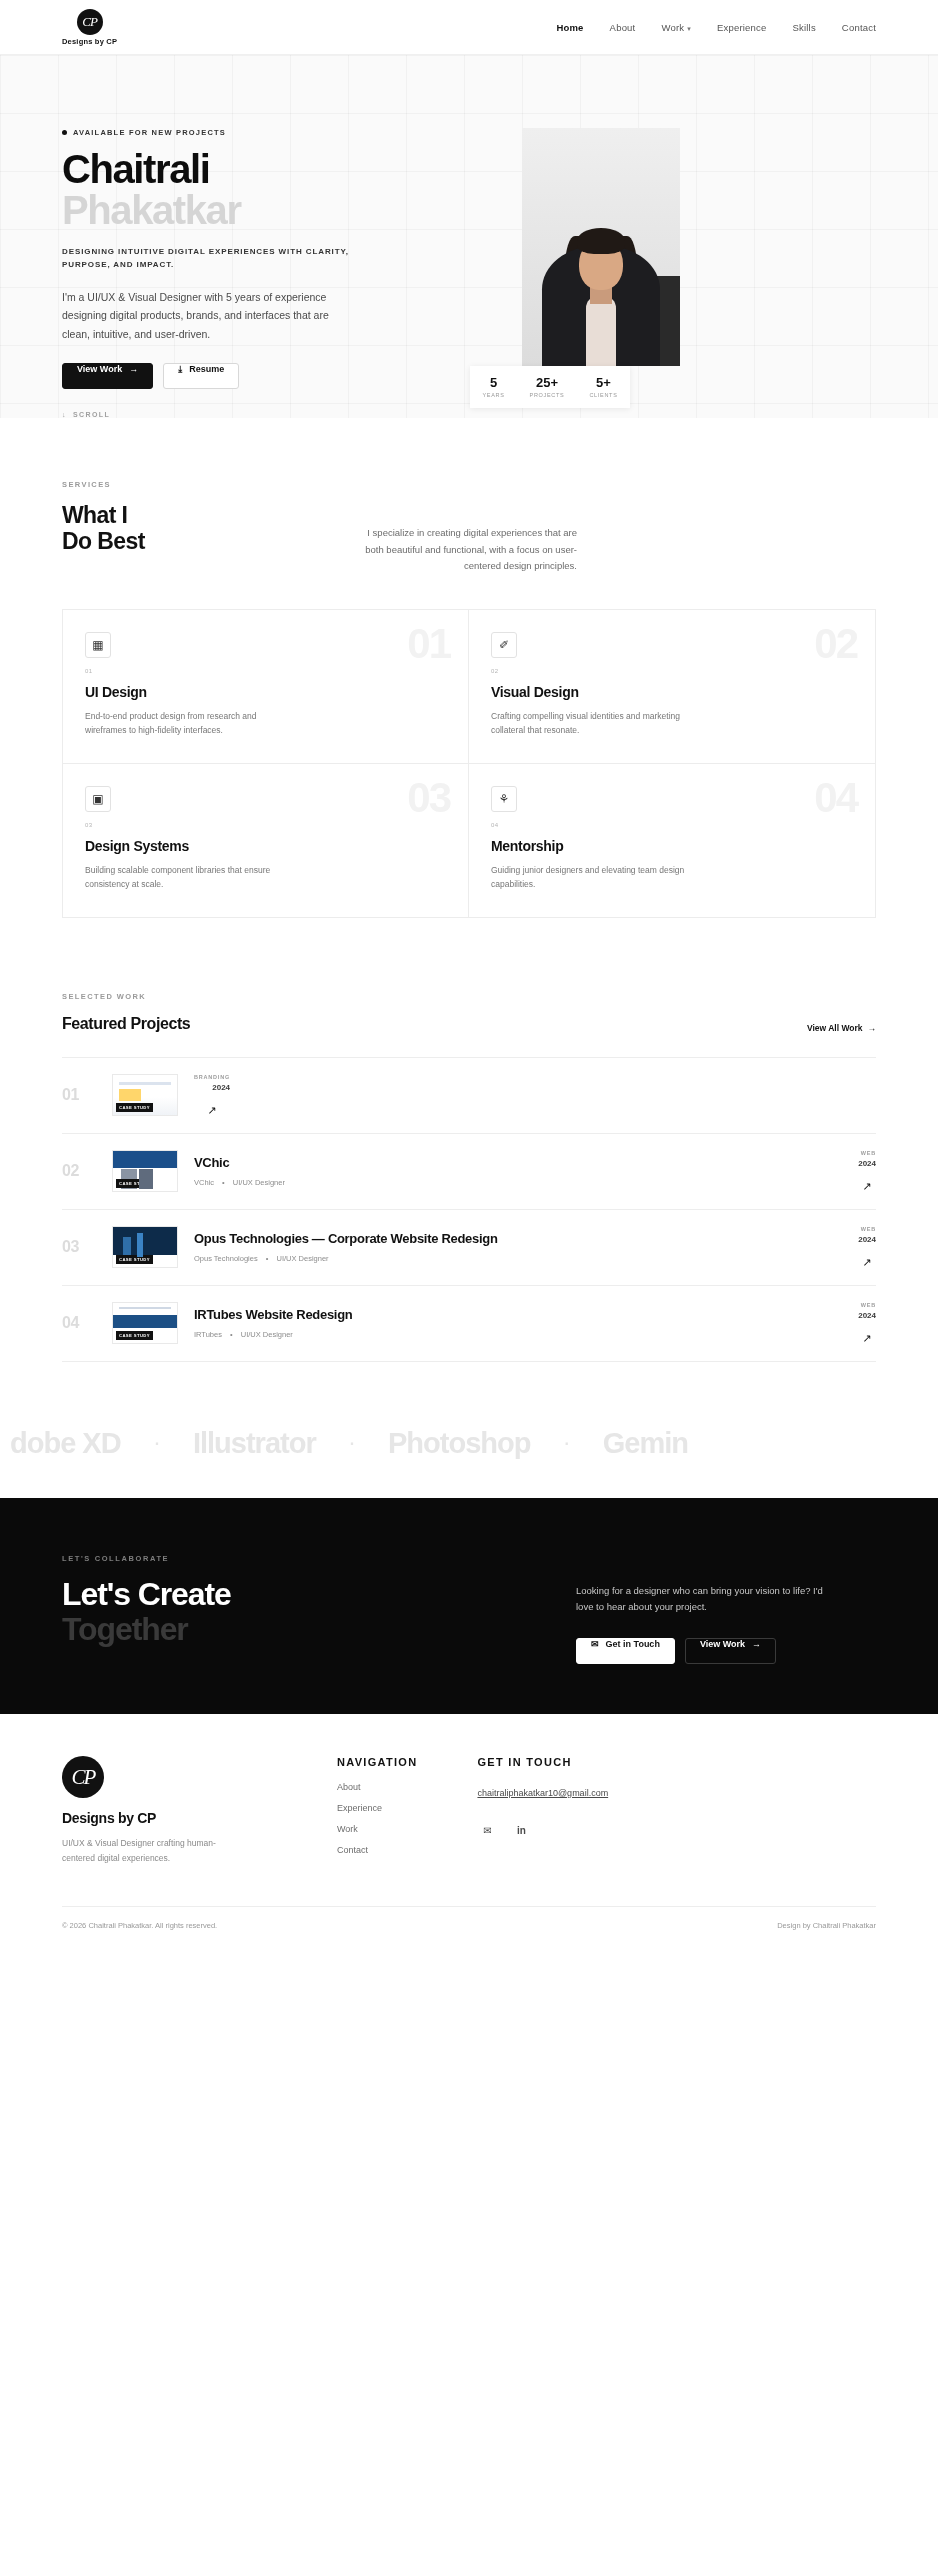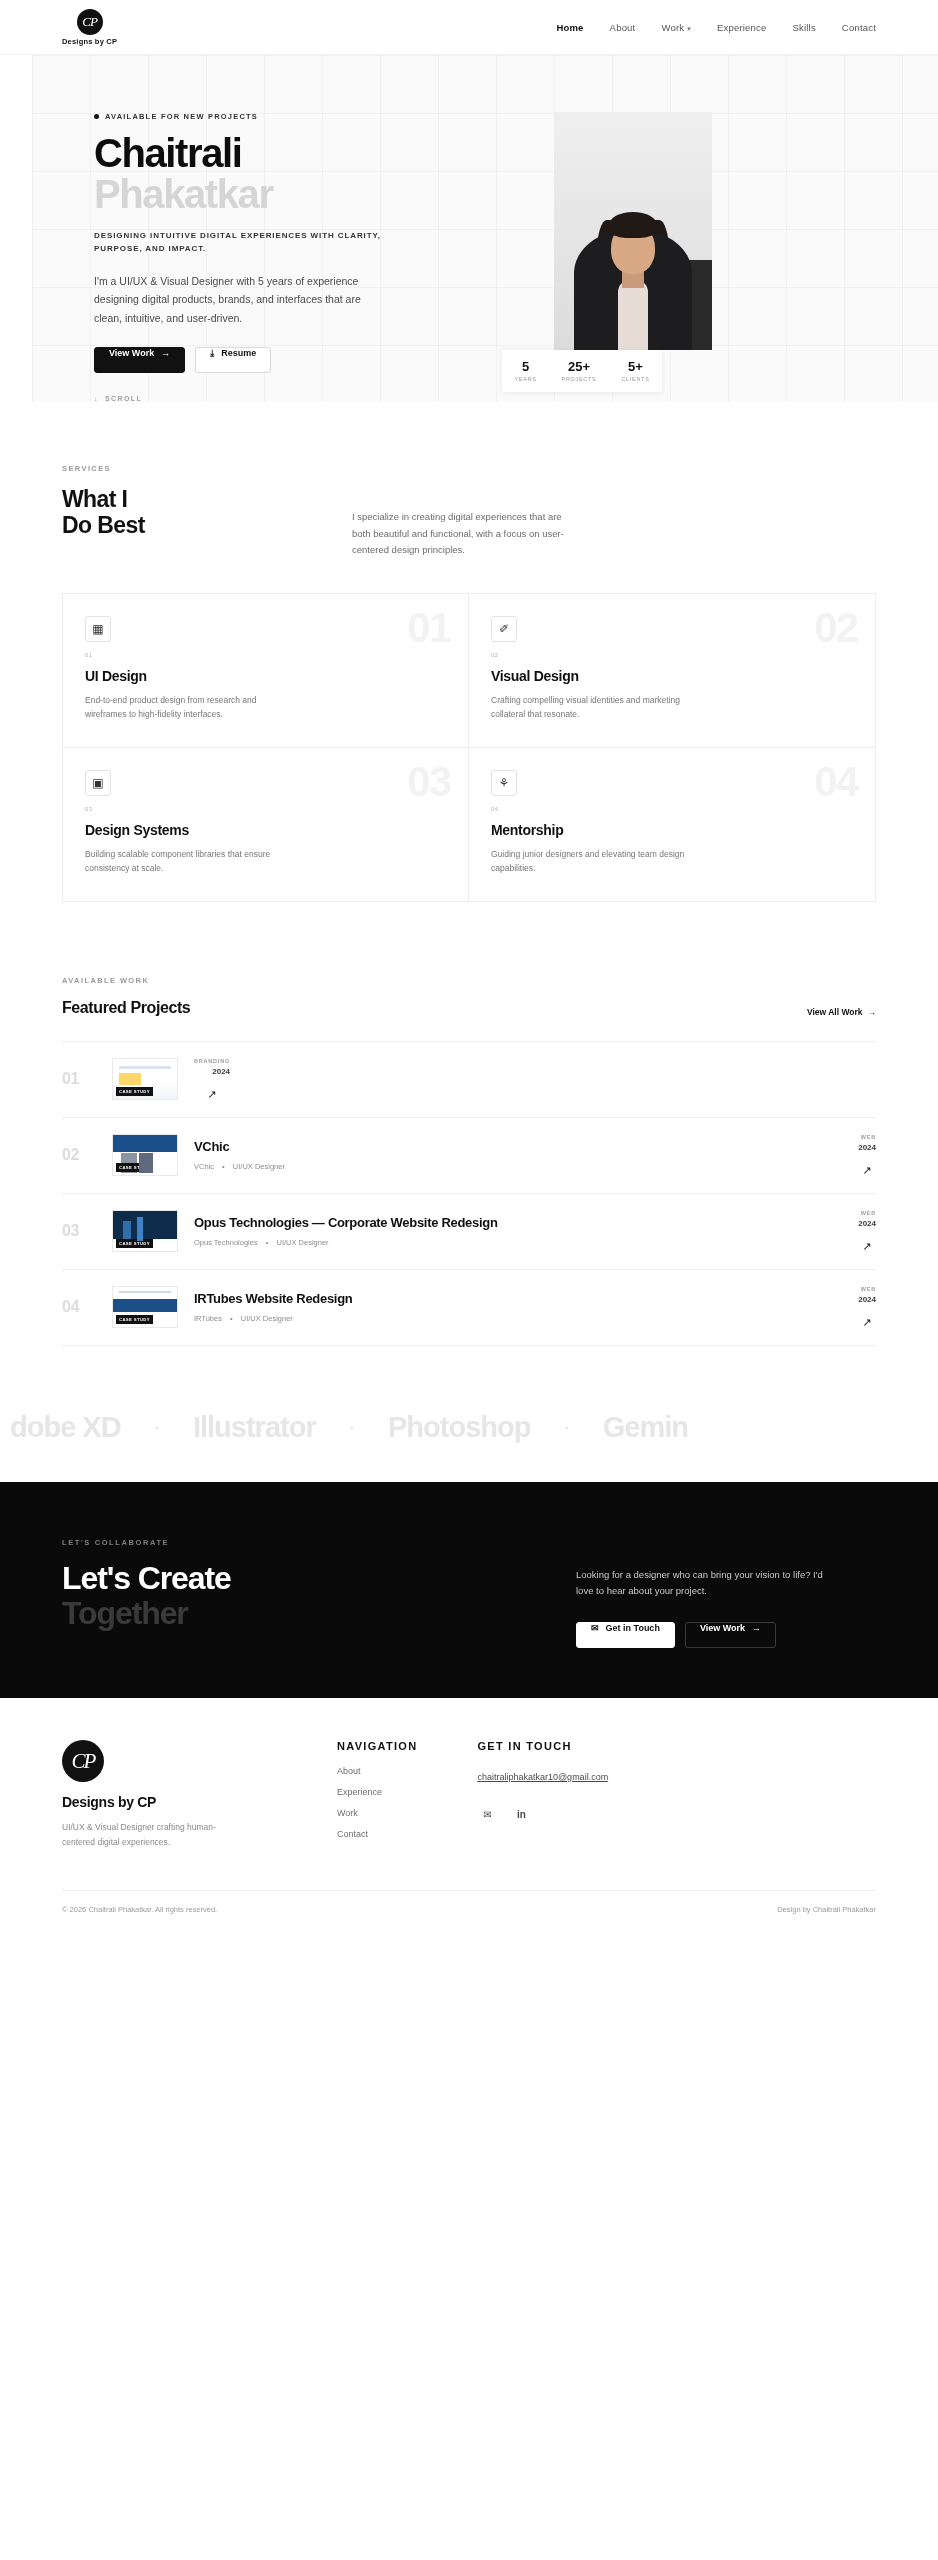--- a/index.html
+++ b/index.html
@@ -36,26 +36,25 @@
   .nav-links { display: flex; align-items: center; gap: 26px; }
   .nav-link {
     font-size: 9.5px; color: #555; text-decoration: none; letter-spacing: .2px;
   }
   .nav-link.active { color: #111; font-weight: 700; }
   .caret { font-size: 7px; margin-left: 3px; color: #777; }
 
   
   .hero {
     position: relative;
-    padding: 45px 62px 0 62px;
+    padding: 61px 62px 0 62px;
     min-height: 250px;
     background:
       linear-gradient(#fafafa 0 0) padding-box;
     background-color: #fbfbfb;
-    margin-left: 32px;
   }
   .hero-grid {
     position: absolute; inset: 0;
     background-image:
       linear-gradient(to right, rgba(0,0,0,.035) 1px, transparent 1px),
       linear-gradient(to bottom, rgba(0,0,0,.035) 1px, transparent 1px);
     background-size: 58px 58px;
     pointer-events: none;
   }
   .hero-inner { position: relative; display: flex; gap: 30px; }
@@ -131,21 +130,21 @@
   .stat { text-align: center; }
   .stat-num { font-size: 13px; font-weight: 700; color: #111; }
   .stat-lab { font-size: 5.5px; letter-spacing: .7px; color: #999; margin-top: 2px; }
 
   
   .section { padding: 0 62px; }
   .eyebrow { font-size: 7.5px; letter-spacing: 1.4px; color: #9a9a9a; font-weight: 700; }
   .svc { padding-top: 62px; }
   .svc-head { display: flex; gap: 40px; margin-top: 14px; }
   .svc-title { font-size: 23px; font-weight: 700; line-height: 1.12; letter-spacing: -.6px; width: 250px; }
-  .svc-sub { font-size: 9.5px; line-height: 1.75; color: #6c6c6c; width: 225px; margin-top: 22px; }
+  .svc-sub { font-size: 9.5px; line-height: 1.75; color: #6c6c6c; width: 225px; margin-top: 22px; text-align: right; }
   .svc-grid {
     margin-top: 34px; border: 1px solid #ececec;
     display: grid; grid-template-columns: 1fr 1fr;
   }
   .svc-cell { position: relative; padding: 22px 22px 26px 22px; border-right: 1px solid #ececec; border-bottom: 1px solid #ececec; overflow: hidden; }
   .svc-cell:nth-child(2n) { border-right: none; }
   .svc-cell:nth-child(3), .svc-cell:nth-child(4) { border-bottom: none; }
   .svc-ico {
     width: 26px; height: 26px; border: 1px solid #e2e2e2; border-radius: 3px;
     display: flex; align-items: center; justify-content: center; font-size: 12px; color: #333;
@@ -353,21 +352,21 @@
       <div class="svc-big">04</div>
       <div class="svc-ico">⚘</div>
       <div class="svc-idx">04</div>
       <div class="svc-name">Mentorship</div>
       <div class="svc-desc">Guiding junior designers and elevating team design capabilities.</div>
     </div>
   </div>
 </div>
 
 <div class="section work">
-  <div class="eyebrow">AVAILABLE WORK</div>
+  <div class="eyebrow">SELECTED WORK</div>
   <div class="work-head">
     <div class="work-title">Featured Projects</div>
     <div class="work-all">
       <span>View All Work</span>
       <span>→</span>
     </div>
   </div>
 
   <div class="work-list">
     <div class="work-row">

